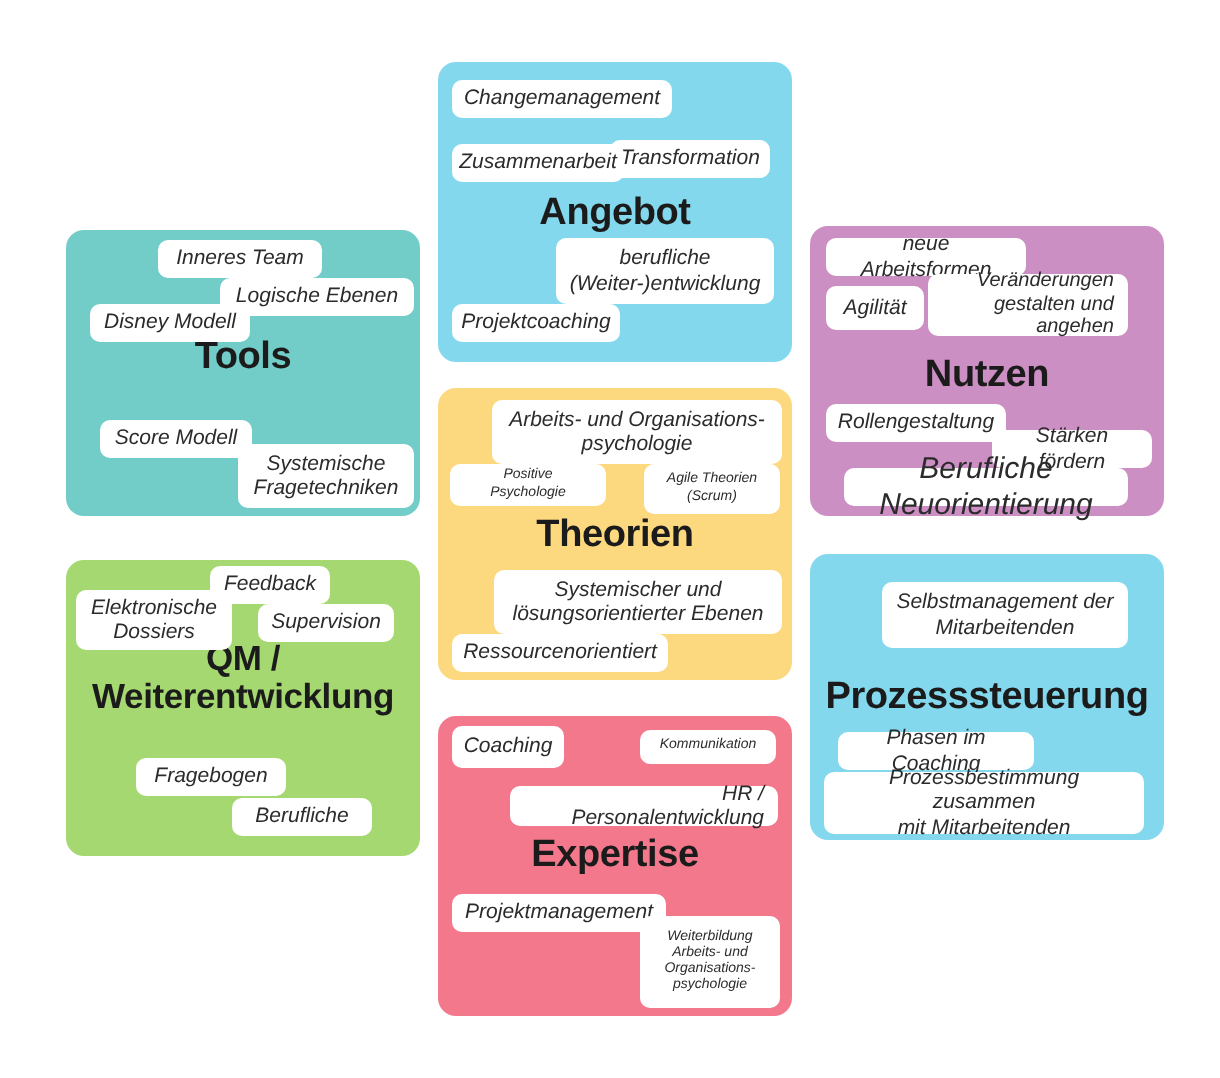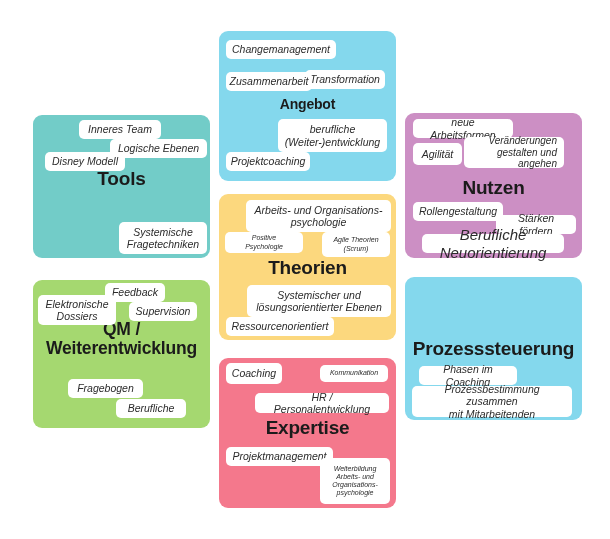--- a/index.html
+++ b/index.html
@@ -45,25 +45,26 @@
 <body>
 
 <div id="canvas">
 
   <div class="panel" style="left:33px;top:115px;width:177px;height:143px;background:#72ccc8;">
     <div class="panel-title" style="top:54px;font-size:19px;">Tools</div>
   </div>
   <div class="chip" style="left:79px;top:120px;width:82px;height:19px;font-size:10.5px;">Inneres Team</div>
   <div class="chip" style="left:110px;top:139px;width:97px;height:19px;font-size:10.5px;">Logische Ebenen</div>
   <div class="chip" style="left:45px;top:152px;width:80px;height:19px;font-size:10.5px;">Disney Modell</div>
+  <div class="chip" style="left:50px;top:210px;width:76px;height:19px;font-size:10.5px;">Score Modell</div>
   <div class="chip" style="left:119px;top:222px;width:88px;height:32px;font-size:10.5px;">Systemische
 Fragetechniken</div>
 
   <div class="panel" style="left:219px;top:31px;width:177px;height:150px;background:#84d8ed;">
-    <div class="panel-title" style="top:66px;font-size:14px;">Angebot</div>
+    <div class="panel-title" style="top:66px;font-size:19px;">Angebot</div>
   </div>
   <div class="chip" style="left:226px;top:40px;width:110px;height:19px;font-size:10.5px;">Changemanagement</div>
   <div class="chip" style="left:305px;top:58px;width:80px;height:19px;font-size:10.5px;margin-top:12px;">Transformation</div>
   <div class="chip" style="left:226px;top:72px;width:86px;height:19px;font-size:10.5px;">Zusammenarbeit</div>
   <div class="chip" style="left:278px;top:119px;width:109px;height:33px;font-size:10.5px;">berufliche
 (Weiter-)entwicklung</div>
   <div class="chip" style="left:226px;top:152px;width:84px;height:19px;font-size:10.5px;">Projektcoaching</div>
 
   <div class="panel" style="left:405px;top:113px;width:177px;height:145px;background:#cc8fc4;">
     <div class="panel-title" style="top:65px;font-size:19px;">Nutzen</div>
@@ -95,29 +96,31 @@
   <div class="chip" style="left:105px;top:283px;width:60px;height:19px;font-size:10.5px;">Feedback</div>
   <div class="chip" style="left:38px;top:295px;width:78px;height:30px;font-size:10.5px;">Elektronische
 Dossiers</div>
   <div class="chip" style="left:129px;top:302px;width:68px;height:19px;font-size:10.5px;">Supervision</div>
   <div class="chip" style="left:68px;top:379px;width:75px;height:19px;font-size:10.5px;">Fragebogen</div>
   <div class="chip" style="left:116px;top:399px;width:70px;height:19px;font-size:10.5px;">Berufliche</div>
 
   <div class="panel" style="left:405px;top:277px;width:177px;height:143px;background:#84d8ed;">
     <div class="panel-title" style="top:62px;font-size:19px;">Prozesssteuerung</div>
   </div>
+  <div class="chip" style="left:441px;top:291px;width:123px;height:33px;font-size:10.5px;">Selbstmanagement der
+Mitarbeitenden</div>
   <div class="chip" style="left:419px;top:366px;width:98px;height:19px;font-size:10.5px;">Phasen im Coaching</div>
   <div class="chip" style="left:412px;top:386px;width:160px;height:31px;font-size:10.5px;">Prozessbestimmung zusammen
 mit Mitarbeitenden</div>
 
   <div class="panel" style="left:219px;top:358px;width:177px;height:150px;background:#f4788c;">
     <div class="panel-title" style="top:60px;font-size:19px;">Expertise</div>
   </div>
   <div class="chip" style="left:226px;top:363px;width:56px;height:21px;font-size:10.5px;">Coaching</div>
   <div class="chip" style="left:320px;top:365px;width:68px;height:17px;font-size:7px;">Kommunikation</div>
-  <div class="chip" style="left:255px;top:393px;width:134px;height:20px;font-size:10.5px;">HR / Personalentwicklung</div>
+  <div class="chip" style="left:255px;top:393px;width:134px;height:20px;font-size:10.5px;text-align:right;">HR / Personalentwicklung</div>
   <div class="chip" style="left:226px;top:447px;width:107px;height:19px;font-size:10.5px;">Projektmanagement</div>
   <div class="chip" style="left:320px;top:458px;width:70px;height:46px;font-size:7px;">Weiterbildung
 Arbeits- und
 Organisations-
 psychologie</div>
 
 </div>
 
 </body></html>

